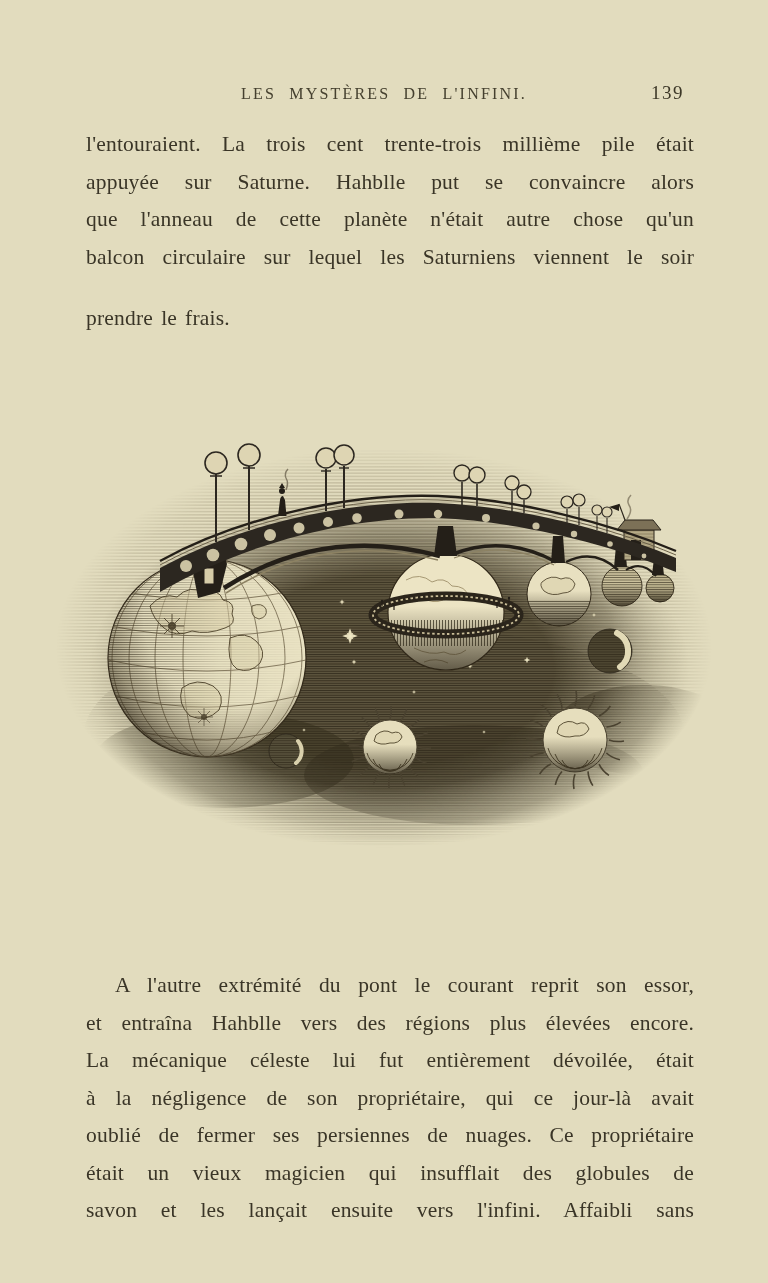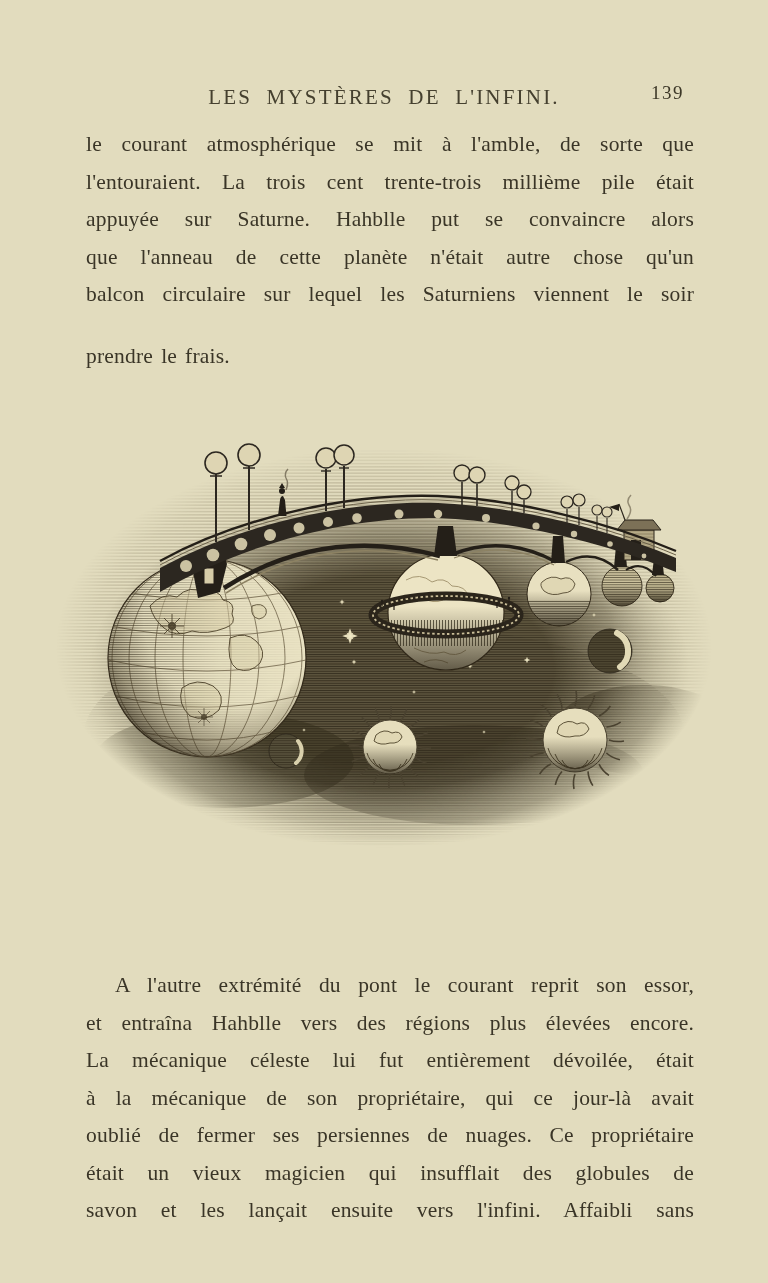--- a/index.html
+++ b/index.html
@@ -10,21 +10,21 @@
       radial-gradient(140px 60px at 360px 14px, rgba(150,120,70,0.22), rgba(150,120,70,0) 70%),
       radial-gradient(220px 140px at 740px 40px, rgba(125,105,60,0.12), rgba(125,105,60,0) 70%),
       radial-gradient(180px 90px at 110px 8px, rgba(140,115,65,0.10), rgba(140,115,65,0) 70%),
       linear-gradient(to right, rgba(95,85,50,0.10), rgba(95,85,50,0) 14px),
       linear-gradient(to left, rgba(95,85,50,0.08), rgba(95,85,50,0) 10px),
       linear-gradient(#e7e1c2 0%, #e3ddبف0 40%, #dedcbf 75%, #deddc3 100%);
     background-color:#e2dcbe;
     color:#3b3526;}
   .running-head{position:absolute;top:85px;left:88px;right:80px;height:22px;}
   .head-title{position:absolute;left:0;right:8px;text-align:center;
-    font-size:21px;letter-spacing:2.2px;word-spacing:7px;color:#45402f;}
+    font-size:16px;letter-spacing:2.2px;word-spacing:7px;color:#45402f;}
   .page-number{position:absolute;right:4px;top:-3px;font-size:19px;
     letter-spacing:1.5px;color:#3d3828;}
   .para{position:absolute;left:86px;width:608px;font-size:21.5px;
     line-height:37.5px;letter-spacing:0.2px;word-spacing:2.5px;color:#3a3527;}
   .para1{top:126px;}
   .para2{top:967px;}
   .line{text-align:justify;text-align-last:justify;white-space:normal;}
   .line.flush-left{text-align:left;text-align-last:left;margin-top:24px;}
   .line.indent{text-indent:29px;}
   figure.plate{position:absolute;left:54px;top:430px;width:660px;height:452px;margin:0;}
@@ -34,21 +34,20 @@
 <body>
 
 <div class="page">
 
   <header class="running-head">
     <span class="head-title">LES MYSTÈRES DE L'INFINI.</span>
     <span class="page-number">139</span>
   </header>
 
   <section class="para para1">
-    <div class="line">le courant atmosphérique se mit à l'amble, de sorte que</div>
     <div class="line">l'entouraient. La trois cent trente-trois millième pile était</div>
     <div class="line">appuyée sur Saturne. Hahblle put se convaincre alors</div>
     <div class="line">que l'anneau de cette planète n'était autre chose qu'un</div>
     <div class="line">balcon circulaire sur lequel les Saturniens viennent le soir</div>
     <div class="line flush-left">prendre le frais.</div>
   </section>
 
   <figure class="plate" aria-label="Engraved plate: an ornate arched bridge with globe lamps rests on planets — a large gridded Earth globe, Saturn ringed by a balcony with tiny figures, and ever-smaller spheres — over a dark oval of sky holding comets, crescent moons and stars; a lone figure crosses toward a small hut at the far end.">
     <svg viewBox="0 0 660 452" xmlns="http://www.w3.org/2000/svg">
       <defs>
@@ -393,19 +392,19 @@
           <circle cx="553" cy="82" r="5" fill="#ded5b3" stroke-width="1.1"></circle>
         </g>
       </g>
     </svg>
   </figure>
 
   <section class="para para2">
     <div class="line indent">A l'autre extrémité du pont le courant reprit son essor,</div>
     <div class="line">et entraîna Hahblle vers des régions plus élevées encore.</div>
     <div class="line">La mécanique céleste lui fut entièrement dévoilée, était</div>
-    <div class="line">à la mécanique de son propriétaire, qui ce jour-là avait</div>
+    <div class="line">à la négligence de son propriétaire, qui ce jour-là avait</div>
     <div class="line">oublié de fermer ses persiennes de nuages. Ce propriétaire</div>
     <div class="line">était un vieux magicien qui insufflait des globules de</div>
     <div class="line">savon et les lançait ensuite vers l'infini. Affaibli sans</div>
   </section>
 
 </div>
 
 </body></html>

